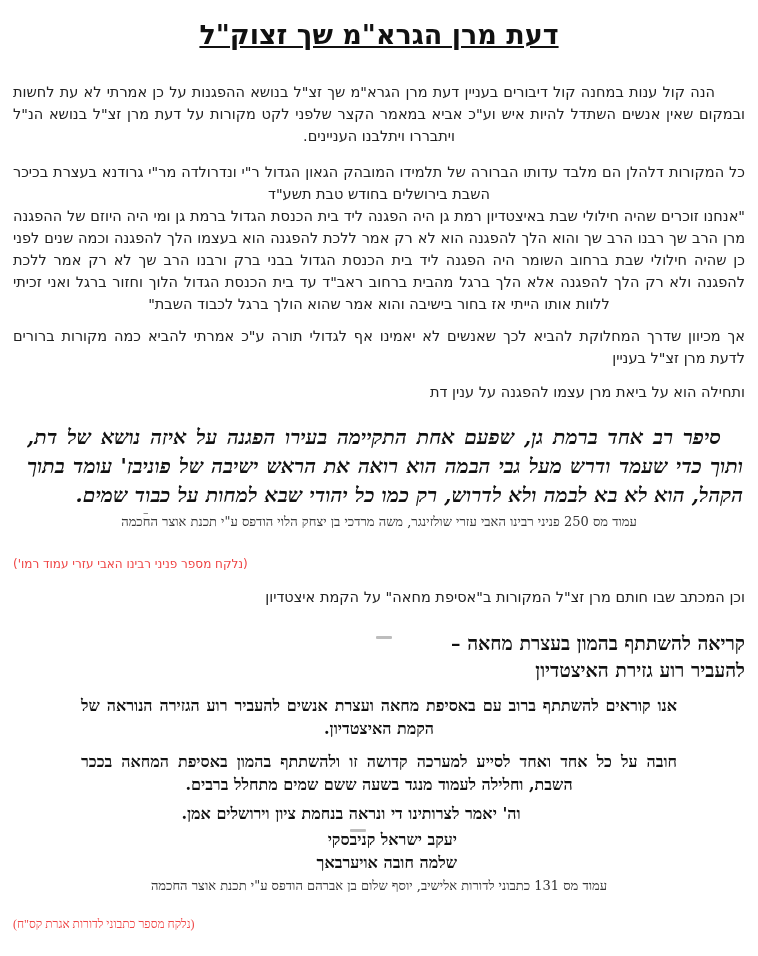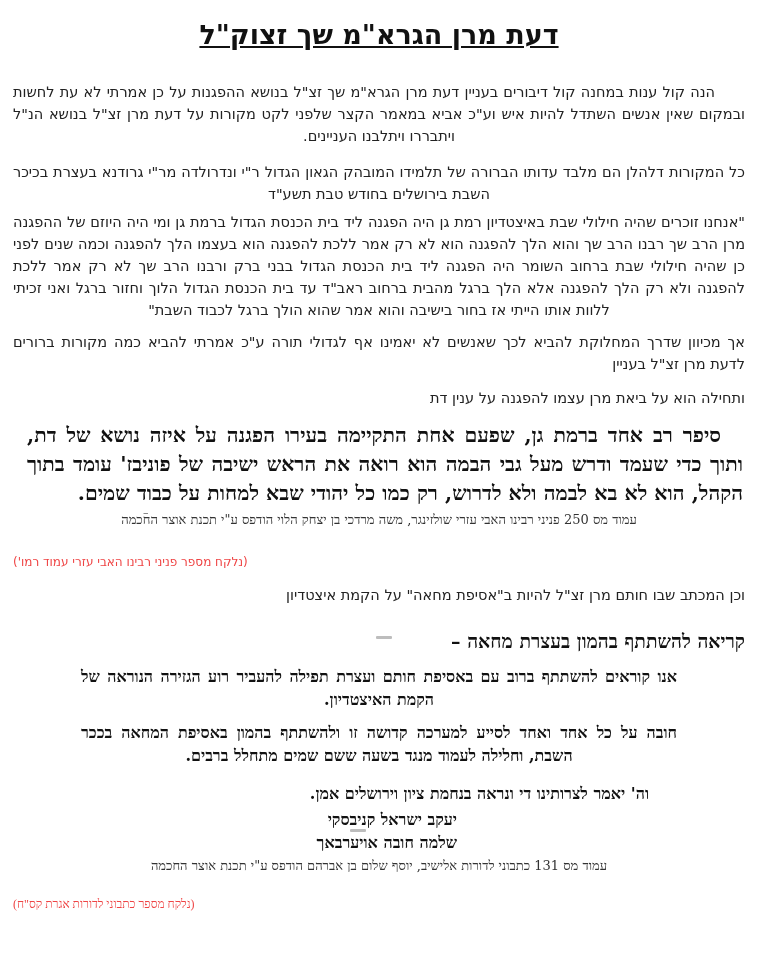--- a/index.html
+++ b/index.html
@@ -27,33 +27,34 @@
     margin-bottom: 27px;
     color: #111;
   }
   .para {
     font-size: 14.5px;
     line-height: 22px;
     text-align: justify;
     color: #222;
   }
   .p-intro       { text-indent: 30px; margin-bottom: 14px; text-align-last: center; }
-  .p-sources     { margin-bottom: 6px;  text-align-last: center; }
+  .p-sources     {  text-align-last: center; }
   .p-testimony   { margin-bottom: 10px; text-align-last: center; }
   .p-dispute     { margin-bottom: 12px; }
-  .p-preface     { margin-bottom: 12px; }
+  .p-preface     { margin-bottom: 20px; }
   .story {
     font-family: "DejaVu Serif", "Liberation Serif", "DejaVu Sans", serif;
     font-size: 20.5px;
     line-height: 29px;
     font-weight: bold;
     text-align: justify;
     text-indent: 22px;
     margin: 0 2px 0 14px;
     color: #111;
+    font-style: italic;
   }
   .src-caption {
     font-size: 13px;
     line-height: 18px;
     text-align: center;
     margin-top: 3px;
     color: #333;
     font-family: "DejaVu Serif", "Liberation Serif", "DejaVu Sans", serif;
   }
   .attribution {
@@ -84,28 +85,28 @@
     font-family: "DejaVu Serif", "Liberation Serif", "DejaVu Sans", serif;
     font-weight: bold;
     font-size: 16px;
     line-height: 23px;
     text-align: justify;
     text-align-last: center;
     color: #111;
   }
   .letter-blessing {
     width: 596px;
-    margin: 15px auto 0 auto;
+    margin: 6px auto 0 auto;
     position: relative;
     left: -28px;
     font-family: "DejaVu Serif", "Liberation Serif", "DejaVu Sans", serif;
     font-weight: bold;
     font-size: 16px;
     line-height: 23px;
-    text-align: right;
+    text-align: center;
     color: #111;
   }
   .signatures {
     width: 362px;
     margin: 3px 96px 0 auto;
     display: flex;
     justify-content: space-between;
   }
   .sig-col {
     width: 170px;
@@ -148,27 +149,28 @@
 <div class="para p-dispute">אך מכיוון שדרך המחלוקת להביא לכך שאנשים לא יאמינו אף לגדולי תורה ע"כ אמרתי להביא כמה מקורות ברורים לדעת מרן זצ"ל בעניין</div>
 
 <div class="para p-preface">ותחילה הוא על ביאת מרן עצמו להפגנה על ענין דת</div>
 
 <div class="story">סיפר רב אחד ברמת גן, שפעם אחת התקיימה בעירו הפגנה על איזה נושא של דת, ותוך כדי שעמד ודרש מעל גבי הבמה הוא רואה את הראש ישיבה של פוניבז' עומד בתוך הקהל, הוא לא בא לבמה ולא לדרוש, רק כמו כל יהודי שבא למחות על כבוד שמים.</div>
 
 <div class="src-caption">עמוד מס 250 פניני רבינו האבי עזרי שולזינגר, משה מרדכי בן יצחק הלוי הודפס ע"י תכנת אוצר החכמה</div>
 
 <div class="attribution attr-1">(נלקח מספר פניני רבינו האבי עזרי עמוד רמו')</div>
 
-<div class="letter-intro">וכן המכתב שבו חותם מרן זצ"ל להיות ב"אסיפת מחאה" על הקמת איצטדיון</div>
+<div class="letter-intro">וכן המכתב שבו חותם מרן זצ"ל המקורות ב"אסיפת מחאה" על הקמת איצטדיון</div>
 
 <div class="letter-heading">
   <div>קריאה להשתתף בהמון בעצרת מחאה –</div>
+  <div>להעביר רוע גזירת האיצטדיון</div>
 </div>
 
-<div class="letter-para">אנו קוראים להשתתף ברוב עם באסיפת חותם ועצרת תפילה להעביר רוע הגזירה הנוראה של הקמת האיצטדיון.</div>
+<div class="letter-para">אנו קוראים להשתתף ברוב עם באסיפת מחאה ועצרת אנשים להעביר רוע הגזירה הנוראה של הקמת האיצטדיון.</div>
 
 <div class="letter-para">חובה על כל אחד ואחד לסייע למערכה קדושה זו ולהשתתף בהמון באסיפת המחאה בככר השבת, וחלילה לעמוד מנגד בשעה ששם שמים מתחלל ברבים.</div>
 
 <div class="letter-blessing">וה' יאמר לצרותינו די ונראה בנחמת ציון וירושלים אמן.</div>
 
 <div class="signatures">
   <div class="sig-col">
   </div>
   <div class="sig-col">
     <div>יעקב ישראל קניבסקי</div>

